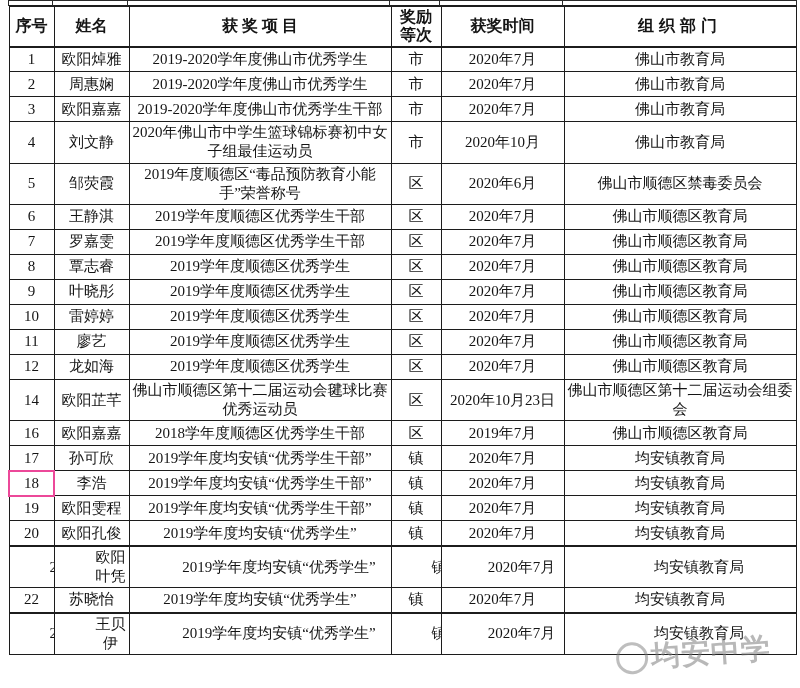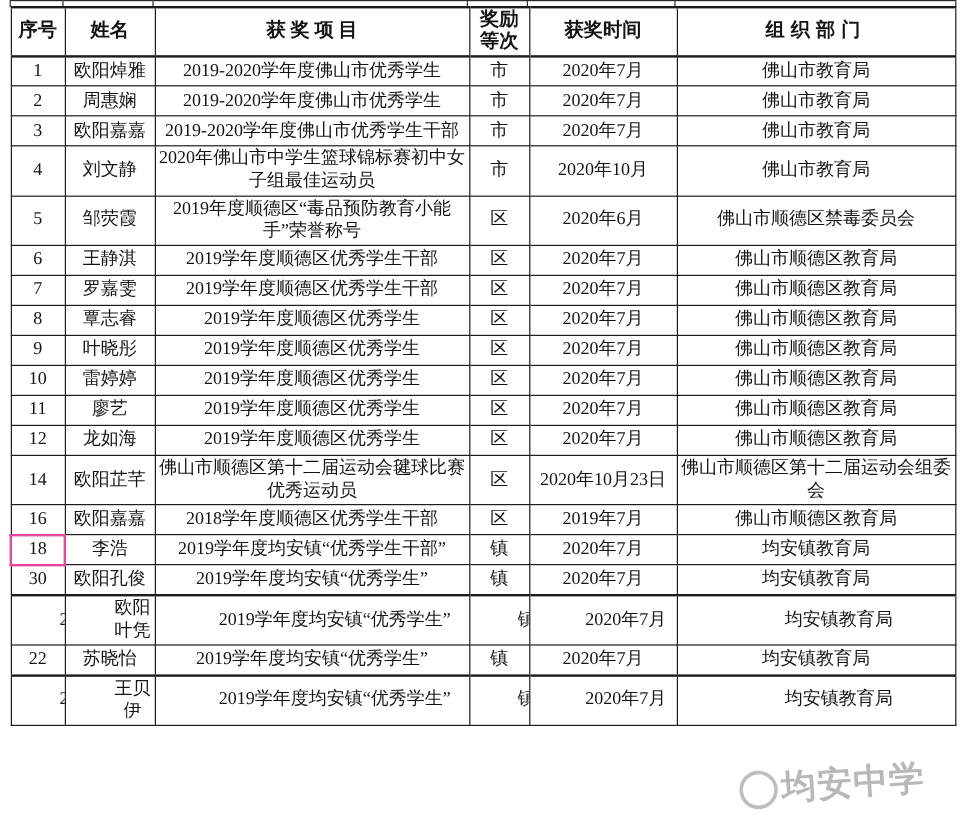--- a/index.html
+++ b/index.html
@@ -181,29 +181,45 @@
   </tr>
       <tr>
     <td>16</td>
     <td>欧阳嘉嘉</td>
     <td>2018学年度顺德区优秀学生干部</td>
     <td>区</td>
     <td>2019年7月</td>
     <td>佛山市顺德区教育局</td>
   </tr>
       <tr>
+    <td>17</td>
+    <td>孙可欣</td>
+    <td>2019学年度均安镇“优秀学生干部”</td>
+    <td>镇</td>
+    <td>2020年7月</td>
+    <td>均安镇教育局</td>
+  </tr>
+      <tr>
     <td class="selected">18</td>
     <td>李浩</td>
     <td>2019学年度均安镇“优秀学生干部”</td>
     <td>镇</td>
     <td>2020年7月</td>
     <td>均安镇教育局</td>
   </tr>
       <tr>
-    <td>30</td>
+    <td>19</td>
+    <td>欧阳雯程</td>
+    <td>2019学年度均安镇“优秀学生干部”</td>
+    <td>镇</td>
+    <td>2020年7月</td>
+    <td>均安镇教育局</td>
+  </tr>
+      <tr>
+    <td>20</td>
     <td>欧阳孔俊</td>
     <td>2019学年度均安镇“优秀学生”</td>
     <td>镇</td>
     <td>2020年7月</td>
     <td>均安镇教育局</td>
   </tr>
       <tr class="thick-top">
     <td>21</td>
     <td>欧阳叶凭</td>
     <td>2019学年度均安镇“优秀学生”</td>

